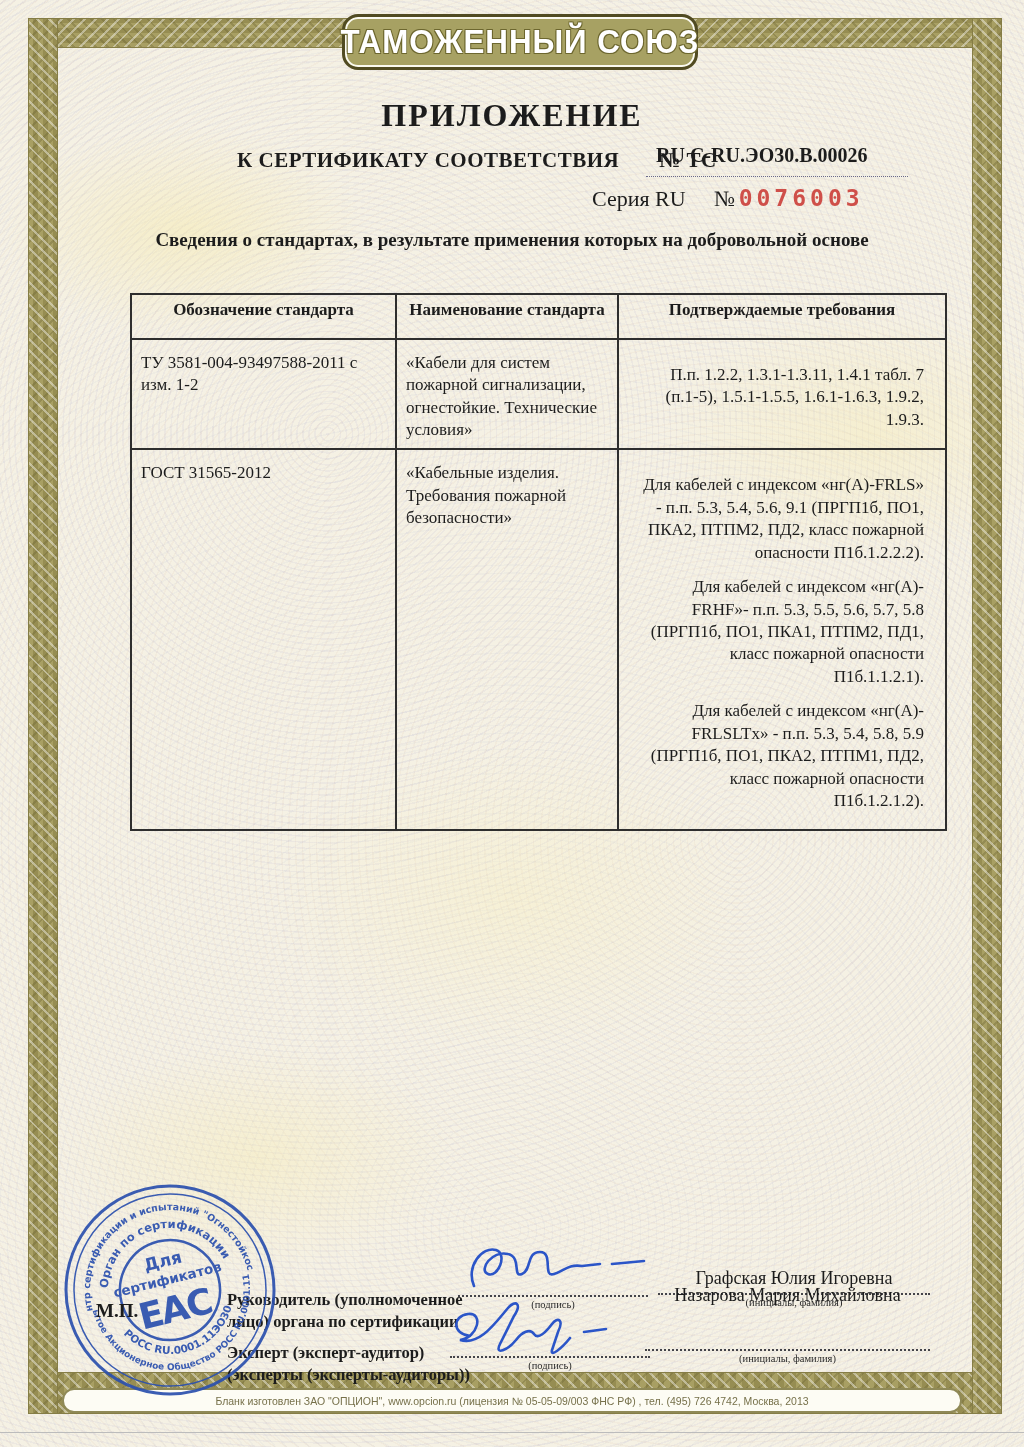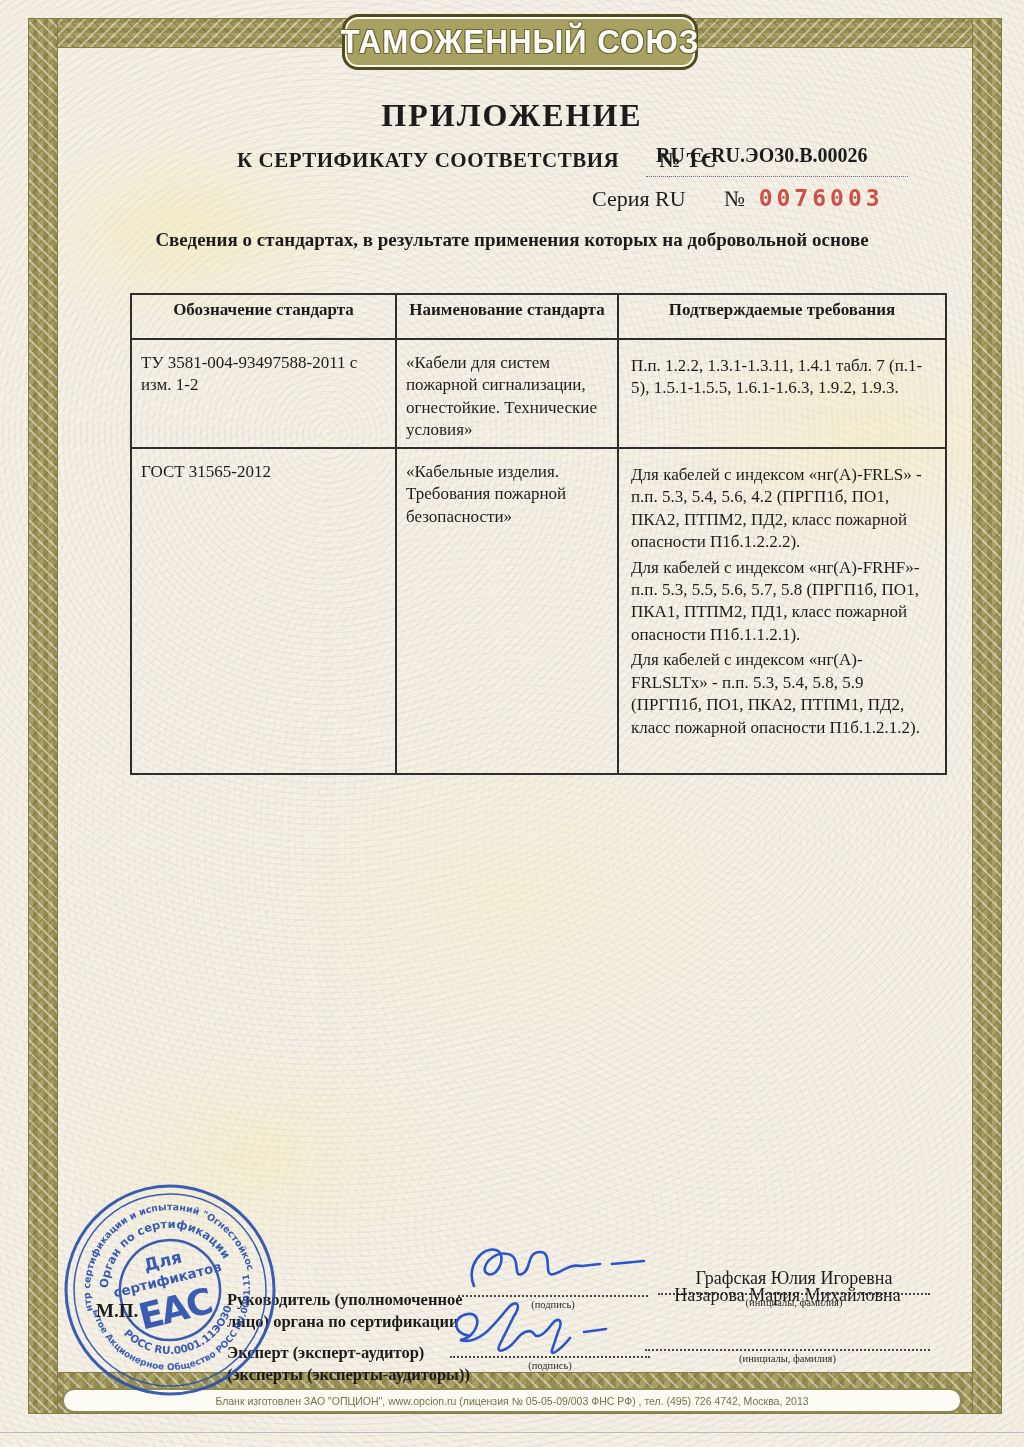--- a/index.html
+++ b/index.html
@@ -66,40 +66,40 @@
   }
 
   .title {
     position:absolute; left:0; top:97px; width:1024px; text-align:center; z-index:3;
     font-size:32px; font-weight:bold; letter-spacing:2px;
   }
   .cert-line { position:absolute; left:237px; top:148px; z-index:3; display:flex; gap:40px;
     font-size:21px; font-weight:bold; letter-spacing:0.5px; }
   .cert-number { position:absolute; left:656px; top:144px; z-index:3; font-size:20px; font-weight:bold; }
   .cert-underline { position:absolute; left:646px; top:176px; width:262px; border-bottom:1px dotted #6a6a8a; z-index:3; }
-  .seria-line { position:absolute; left:592px; top:185px; z-index:3; display:flex; align-items:baseline; gap:14px; font-size:22px; }
+  .seria-line { position:absolute; left:592px; top:185px; z-index:3; display:flex; align-items:baseline; gap:4px; font-size:22px; }
   .seria-no { margin-left:24px; }
   .blank-number { font-family:"DejaVu Sans Mono", monospace; font-weight:bold; font-size:23px; letter-spacing:4px; }
 
   .intro { position:absolute; left:0; top:224px; width:1024px; text-align:center; z-index:3;
     font-size:19px; font-weight:bold; line-height:32px; }
 
   
   .std-table {
     position:absolute; left:130px; top:293px; width:815px; z-index:3;
     border-collapse:collapse; table-layout:fixed;
     font-size:17px; line-height:1.32;
   }
   .std-table th, .std-table td { border:2px solid #2e2e2e; vertical-align:top; padding:12px 9px 5px 9px; }
   .std-table th { text-align:center; font-weight:bold; padding-top:4px; }
   .col1 { width:265px; } .col2 { width:222px; } .col3 { width:328px; }
   .h-row th { height:45px; }
   .r1 td { height:89px; }
   .r2 td { height:326px; }
-  .req-par { margin:3px; }
+  .req-par { margin:12px;text-align:right; }
 
   
   .stamp { position:absolute; left:50px; top:1170px; width:240px; height:240px; z-index:4; opacity:0.92; }
   .mp { position:absolute; left:96px; top:1300px; z-index:5; font-size:19px; font-weight:bold; }
 
   
   .role { position:absolute; z-index:3; font-size:16.5px; font-weight:bold; line-height:22px; }
   .role-1 { left:227px; top:1289px; }
   .role-2 { left:227px; top:1342px; }
   .dotline { position:absolute; z-index:3; border-bottom:2px dotted #44444a; }
@@ -170,21 +170,21 @@
       <td>ТУ 3581-004-93497588-2011 с изм. 1-2</td>
       <td>«Кабели для систем пожарной сигнализации, огнестойкие. Технические условия»</td>
       <td>
         <div class="req-par">П.п. 1.2.2, 1.3.1-1.3.11, 1.4.1 табл. 7 (п.1-5), 1.5.1-1.5.5, 1.6.1-1.6.3, 1.9.2, 1.9.3.</div>
       </td>
     </tr>
     <tr class="r2">
       <td>ГОСТ 31565-2012</td>
       <td>«Кабельные изделия. Требования пожарной безопасности»</td>
       <td>
-        <div class="req-par">Для кабелей с индексом «нг(А)-FRLS» - п.п. 5.3, 5.4, 5.6, 4.2 (ПРГП1б, ПО1, ПКА2, ПТПМ2, ПД2, класс пожарной опасности П1б.1.2.2.2).</div>
+        <div class="req-par">Для кабелей с индексом «нг(А)-FRLS» - п.п. 5.3, 5.4, 5.6, 9.1 (ПРГП1б, ПО1, ПКА2, ПТПМ2, ПД2, класс пожарной опасности П1б.1.2.2.2).</div>
         <div class="req-par">Для кабелей с индексом «нг(А)-FRHF»- п.п. 5.3, 5.5, 5.6, 5.7, 5.8 (ПРГП1б, ПО1, ПКА1, ПТПМ2, ПД1, класс пожарной опасности П1б.1.1.2.1).</div>
         <div class="req-par">Для кабелей с индексом «нг(А)-FRLSLTx» - п.п. 5.3, 5.4, 5.8, 5.9 (ПРГП1б, ПО1, ПКА2, ПТПМ1, ПД2, класс пожарной опасности П1б.1.2.1.2).</div>
       </td>
     </tr>
   </tbody>
     </table>
 
   <svg class="stamp" viewBox="0 0 240 240">
     <defs>
       <path id="arcTopOuter" d="M 40 120 A 80 80 0 1 1 200 120" fill="none"></path>

